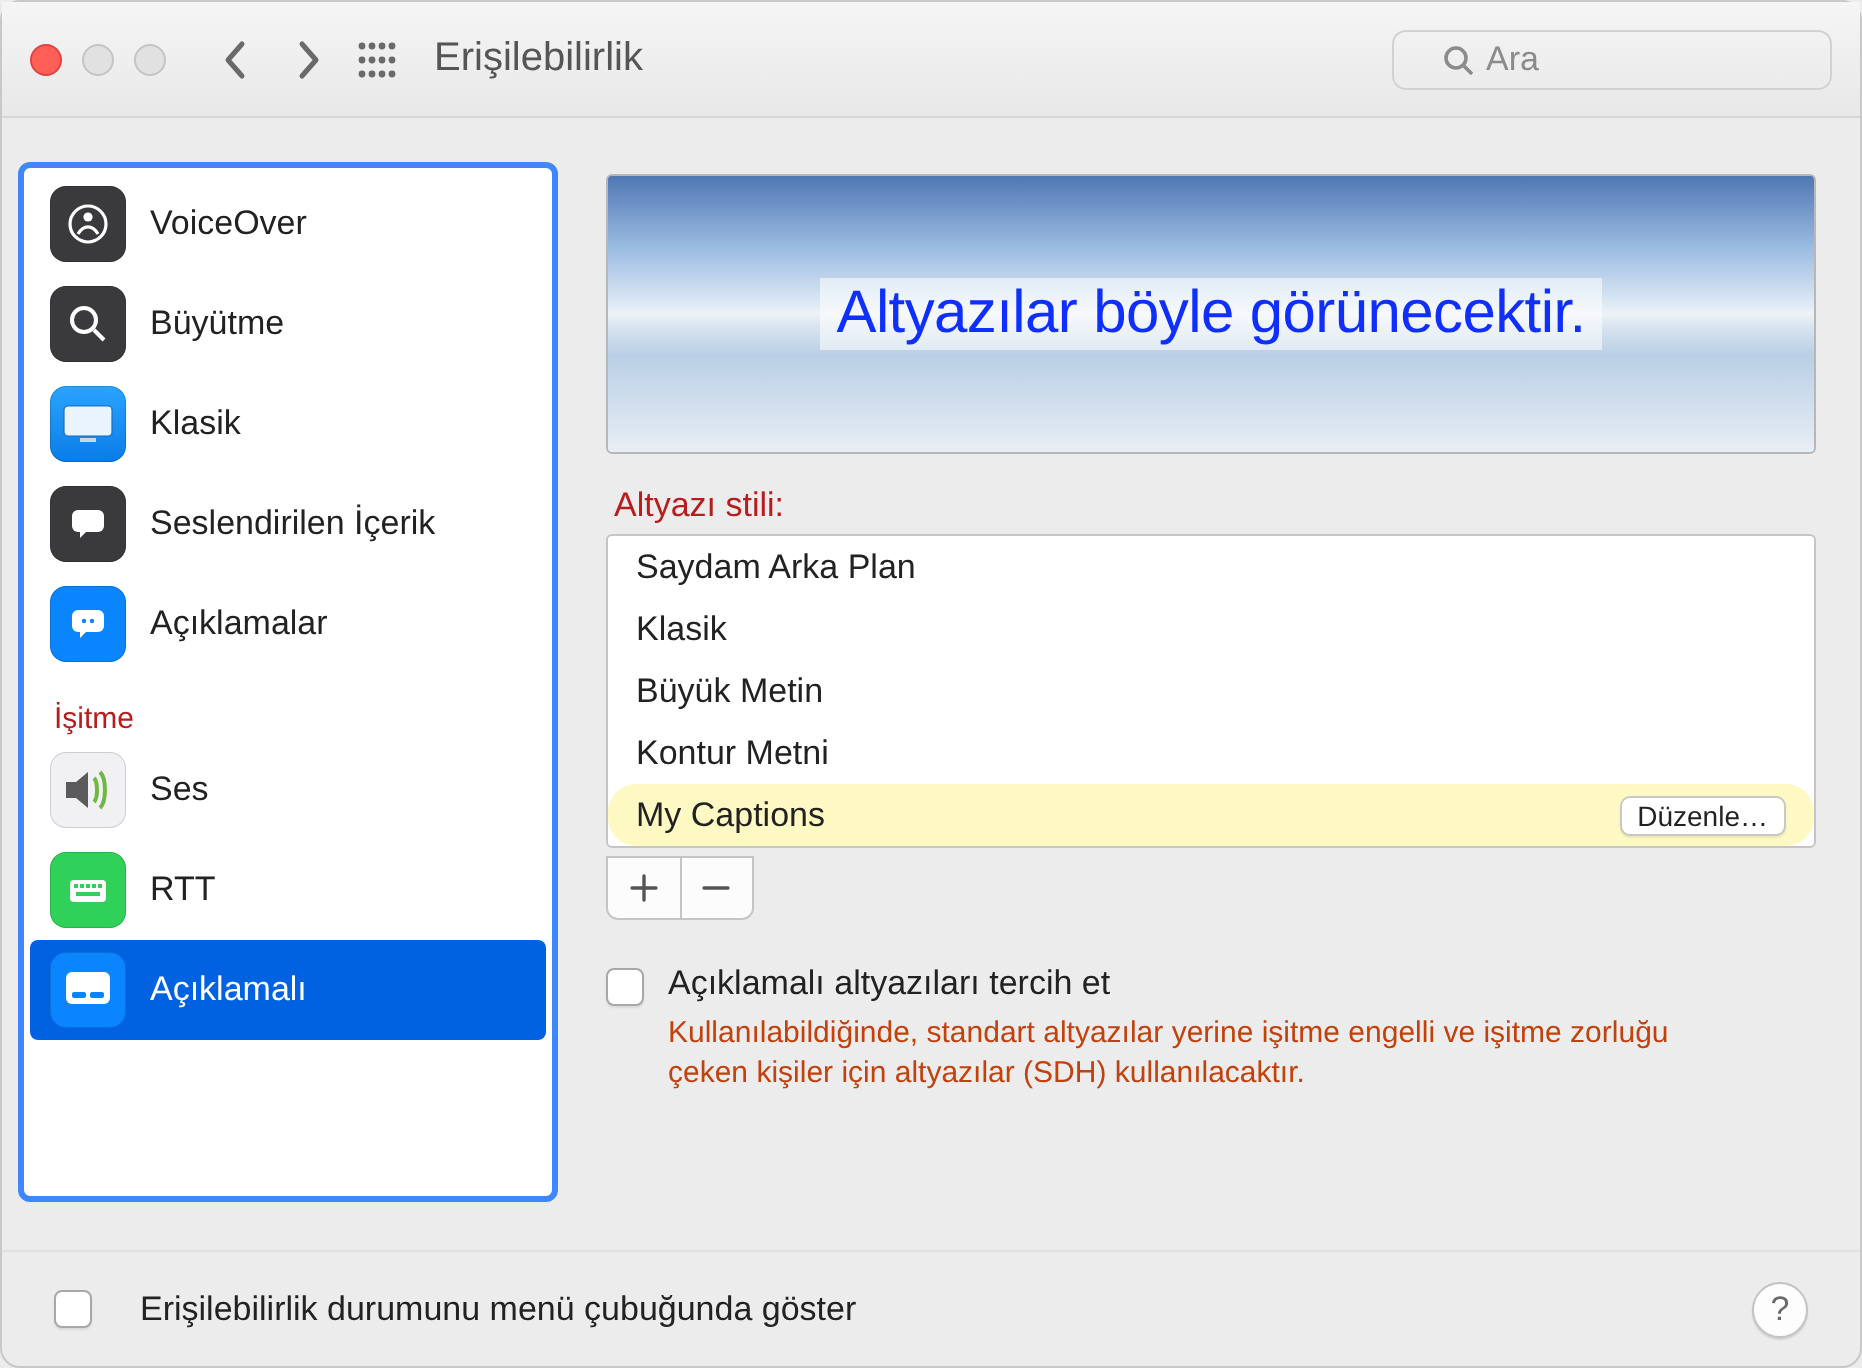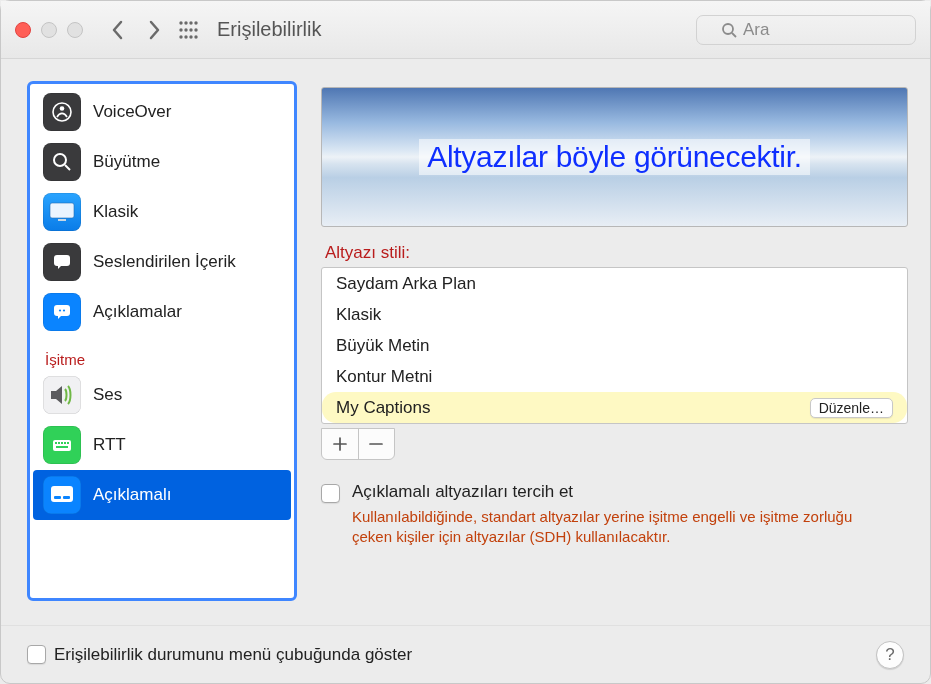--- a/index.html
+++ b/index.html
@@ -50,21 +50,21 @@
     background:#fff0;
     padding: 0 24px; gap:6px; color:#8b8b8b;
   }
   .searchbox svg { stroke:#8b8b8b; }
   .searchbox span { font-size: 17px; }
 
   
   .content {
     flex:1;
     display:flex;
-    padding: 22px 22px 0 26px;
+    padding: 22px 22px 0 8px;
     gap: 24px;
     overflow:hidden;
   }
 
   
   .sidebar-wrap {
     width: 270px;
     border: 3px solid #3f86ff;
     border-radius: 6px;
     background:#fff;
@@ -151,21 +151,21 @@
     box-shadow: 0 1px 1px rgba(0,0,0,0.08);
   }
   .checklabel { font-size:17px; }
   .checkdesc { font-size:15px; color:#c2410c; margin: 4px 0 4px 31px; line-height:1.35; max-width: 540px;}
 
   
   .footer {
     height: 58px;
     display:flex; align-items:center;
     padding: 0 26px;
-    gap:8px;
+    gap:24px;
     border-top: 0.5px solid rgba(0,0,0,0.05);
   }
   .footer .cbox { margin-top:0;}
   .helpbtn {
     width:28px; height:28px; border-radius:50%;
     border:1px solid #c3c3c3; background:#fdfdfd;
     display:flex; align-items:center; justify-content:center;
     font-size:17px; color:#6a6a6a;
     box-shadow: 0 1px 1px rgba(0,0,0,0.12);
   }

